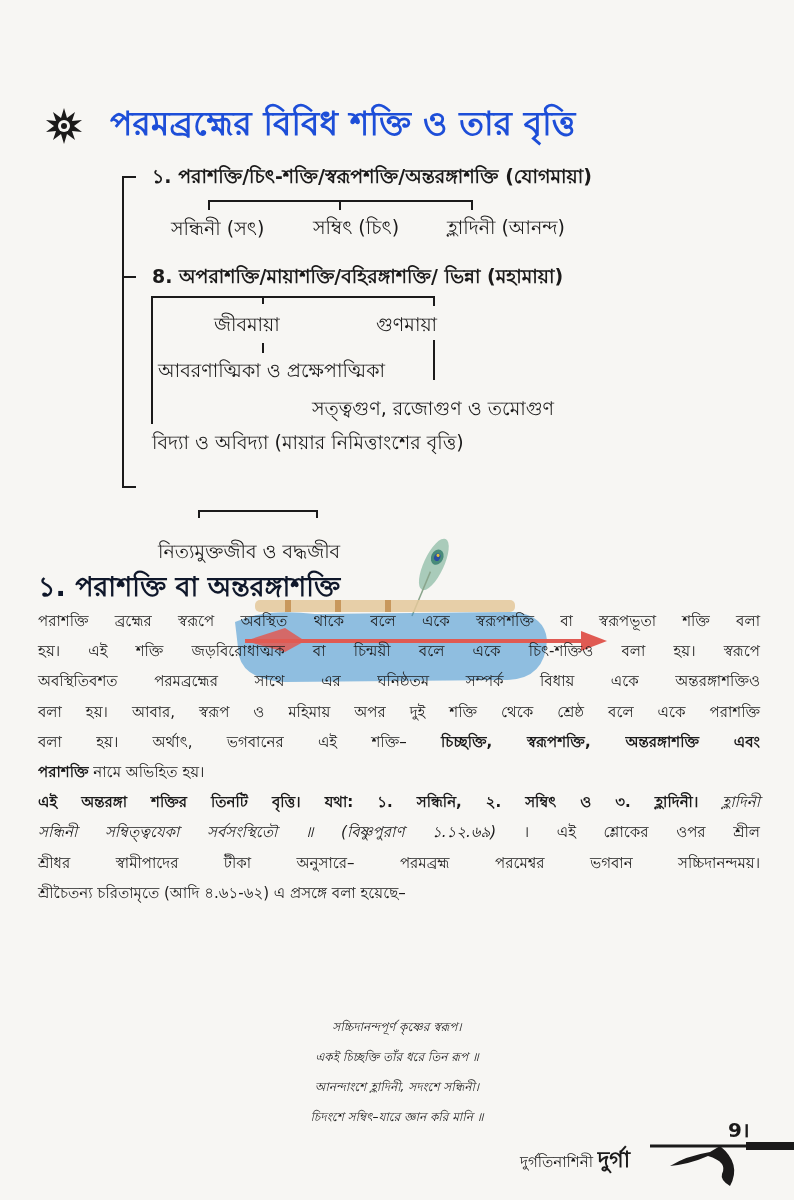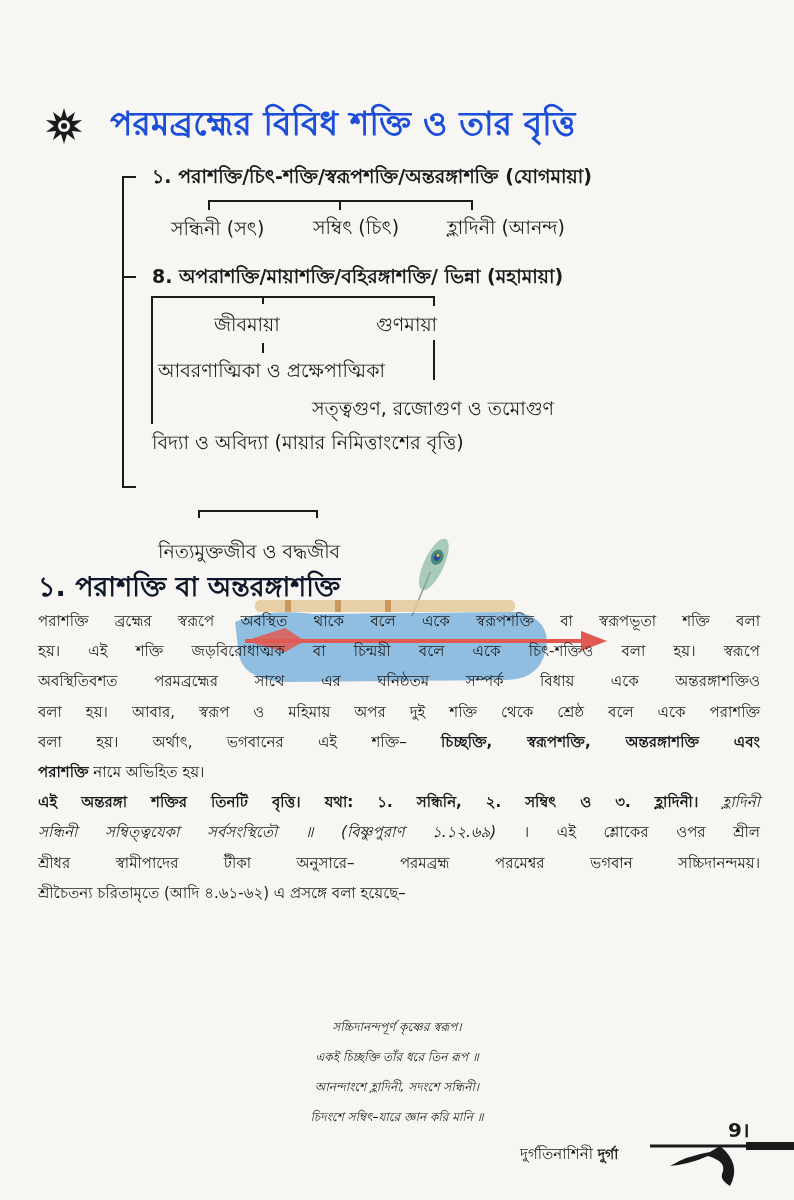--- a/index.html
+++ b/index.html
@@ -31,21 +31,21 @@
   .line.last { text-align-last: left; }
   .b { font-weight: bold; }
   .i { font-style: italic; }
 
   .verse { position: absolute; left: 0; top: 1012px; width: 794px; text-align: center; font-style: italic; font-size: 12px; line-height: 30px; }
   .verse .vl { display: block; }
 
   
   .footer { position: absolute; left: 500px; top: 1112px; width: 294px; height: 80px; }
   .footer-book { position: absolute; left: 20px; top: 30px; font-size: 15px; white-space: nowrap; color: #1b1a1a; }
-  .footer-book .brand { font-size: 14px; font-weight: bold; }
+  .footer-book .brand { font-size: 22px; font-weight: bold; }
   .page-number { position: absolute; left: 228px; top: 4px; font-size: 20px; font-weight: bold; color: #1b1a1a; }
   .trident { position: absolute; left: 150px; top: 22px; }
 
   
   .watermark { position: absolute; left: 225px; top: 530px; width: 420px; height: 160px; pointer-events: none; }
 </style>
 </head>
 <body>
 
 <div class="page">

